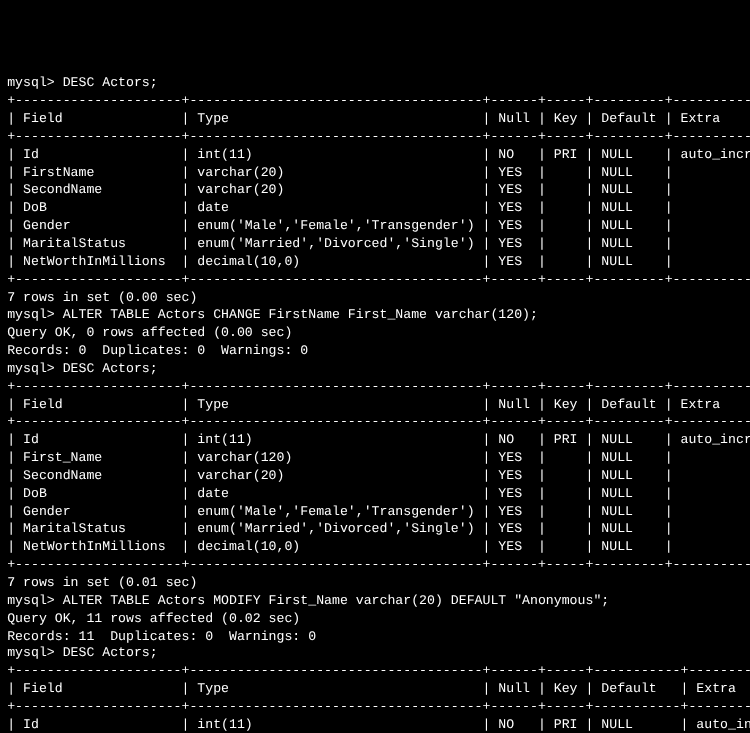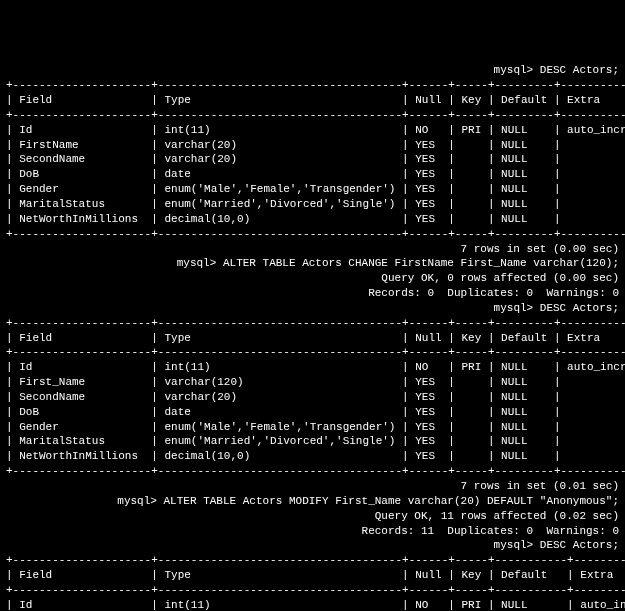--- a/index.html
+++ b/index.html
@@ -7,21 +7,21 @@
       background: #000000;
       color: #ffffff;
       font-family: 'Menlo', 'Consolas', 'Courier New', monospace;
       font-size: 11px;
       line-height: 1.35;
       padding: 4px 6px;
       width: 625px;
       white-space: pre;
       letter-spacing: 0;
     }
-    .line { display: block; text-align: right; }
+    .line { display: block; }
   </style>
 </head>
 <body>
 
 
 
 <div id="terminal"><span class="line">mysql&gt; DESC Actors;</span><span class="line">+---------------------+-------------------------------------+------+-----+---------+----------------+</span><span class="line">| Field               | Type                                | Null | Key | Default | Extra          |</span><span class="line">+---------------------+-------------------------------------+------+-----+---------+----------------+</span><span class="line">| Id                  | int(11)                             | NO   | PRI | NULL    | auto_increment |</span><span class="line">| FirstName           | varchar(20)                         | YES  |     | NULL    |                |</span><span class="line">| SecondName          | varchar(20)                         | YES  |     | NULL    |                |</span><span class="line">| DoB                 | date                                | YES  |     | NULL    |                |</span><span class="line">| Gender              | enum('Male','Female','Transgender') | YES  |     | NULL    |                |</span><span class="line">| MaritalStatus       | enum('Married','Divorced','Single') | YES  |     | NULL    |                |</span><span class="line">| NetWorthInMillions  | decimal(10,0)                       | YES  |     | NULL    |                |</span><span class="line">+---------------------+-------------------------------------+------+-----+---------+----------------+</span><span class="line">7 rows in set (0.00 sec)</span><span class="line"></span><span class="line">mysql&gt; ALTER TABLE Actors CHANGE FirstName First_Name varchar(120);</span><span class="line">Query OK, 0 rows affected (0.00 sec)</span><span class="line">Records: 0  Duplicates: 0  Warnings: 0</span><span class="line"></span><span class="line">mysql&gt; DESC Actors;</span><span class="line">+---------------------+-------------------------------------+------+-----+---------+----------------+</span><span class="line">| Field               | Type                                | Null | Key | Default | Extra          |</span><span class="line">+---------------------+-------------------------------------+------+-----+---------+----------------+</span><span class="line">| Id                  | int(11)                             | NO   | PRI | NULL    | auto_increment |</span><span class="line">| First_Name          | varchar(120)                        | YES  |     | NULL    |                |</span><span class="line">| SecondName          | varchar(20)                         | YES  |     | NULL    |                |</span><span class="line">| DoB                 | date                                | YES  |     | NULL    |                |</span><span class="line">| Gender              | enum('Male','Female','Transgender') | YES  |     | NULL    |                |</span><span class="line">| MaritalStatus       | enum('Married','Divorced','Single') | YES  |     | NULL    |                |</span><span class="line">| NetWorthInMillions  | decimal(10,0)                       | YES  |     | NULL    |                |</span><span class="line">+---------------------+-------------------------------------+------+-----+---------+----------------+</span><span class="line">7 rows in set (0.01 sec)</span><span class="line"></span><span class="line">mysql&gt; ALTER TABLE Actors MODIFY First_Name varchar(20) DEFAULT "Anonymous";</span><span class="line">Query OK, 11 rows affected (0.02 sec)</span><span class="line">Records: 11  Duplicates: 0  Warnings: 0</span><span class="line"></span><span class="line">mysql&gt; DESC Actors;</span><span class="line">+---------------------+-------------------------------------+------+-----+-----------+----------------+</span><span class="line">| Field               | Type                                | Null | Key | Default   | Extra          |</span><span class="line">+---------------------+-------------------------------------+------+-----+-----------+----------------+</span><span class="line">| Id                  | int(11)                             | NO   | PRI | NULL      | auto_increment |</span></div>
 
 
 

